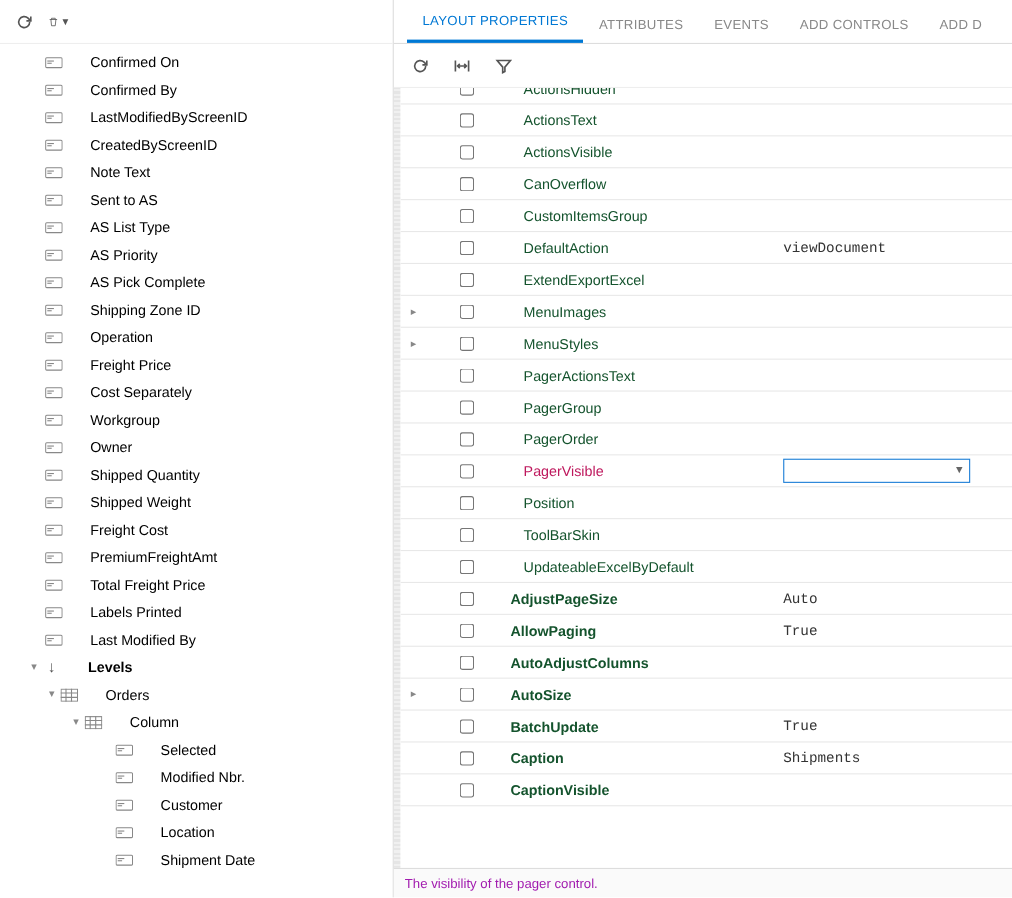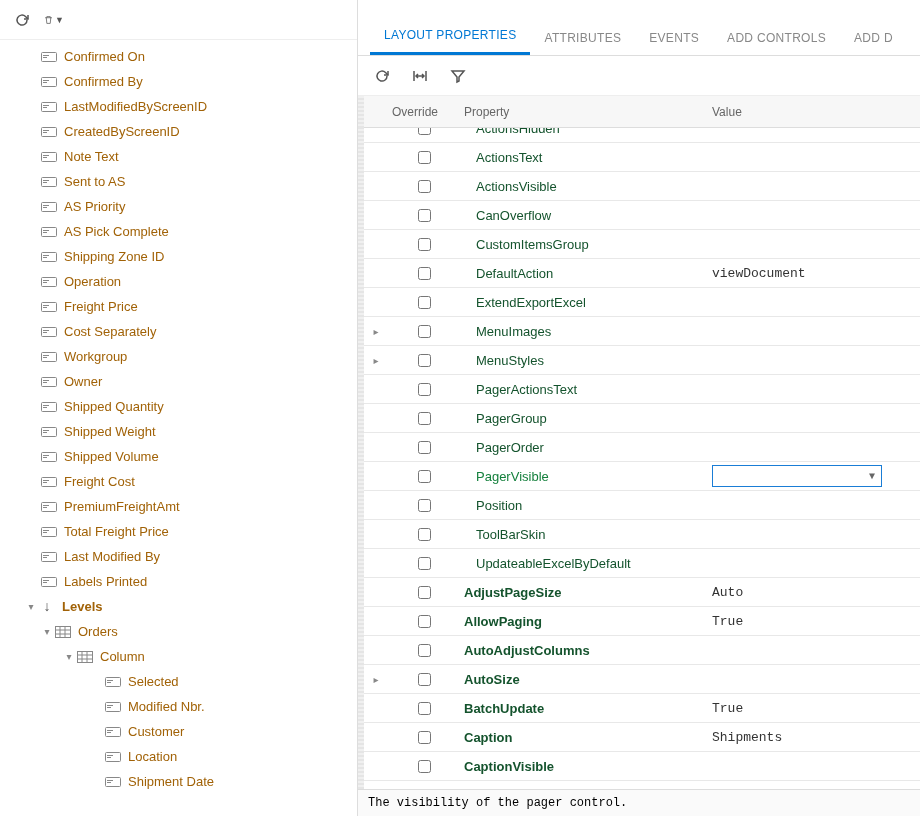--- a/index.html
+++ b/index.html
@@ -8,48 +8,48 @@
     .left-panel { width: 358px; border-right: 1px solid #ddd; display: flex; flex-direction: column; }
     .right-panel { flex: 1; display: flex; flex-direction: column; position: relative; }
     .toolbar { height: 40px; padding: 8px 12px; display: flex; align-items: center; gap: 12px; border-bottom: 1px solid #eee; }
     .icon-btn { width: 20px; height: 20px; cursor: pointer; display: flex; align-items: center; justify-content: center; font-size: 14px; color: #555; }
     .icon-btn svg { width: 16px; height: 16px; }
     .tree { flex: 1; overflow-y: auto; padding: 4px 0; }
     .tree-node { display: flex; align-items: center; padding: 2px 0 2px 12px; line-height: 21px; cursor: default; white-space: nowrap; }
     .tree-node .caret { width: 14px; text-align: center; color: #888; font-size: 10px; }
     .tree-node .node-icon { width: 18px; height: 14px; margin-right: 6px; display: inline-flex; align-items: center; justify-content: center; font-size: 10px; color: #555; }
     .node-icon svg { width: 16px; height: 12px; }
-    .tree-node .node-label { color: #a16207; }
+    .tree-node .node-label { color: #000000; margin-left: 18px; }
     .indent-0 { padding-left: 40px; }
     .indent-1 { padding-left: 24px; }
     .indent-2 { padding-left: 40px; }
     .indent-3 { padding-left: 62px; }
     .indent-5 { padding-left: 104px; }
-    .tabs { display: flex; border-bottom: 1px solid #ddd; padding-left: 12px; height: 56px; align-items: flex-end; }
+    .tabs { display: flex; border-bottom: 1px solid #ddd; padding-left: 12px; height: 40px; align-items: flex-end; }
     .tab { padding: 10px 14px; color: #888; font-size: 12px; letter-spacing: 0.3px; cursor: pointer; white-space: nowrap; }
     .tab.active { color: #0078d4; border-bottom: 3px solid #0078d4; font-weight: 500; }
     .grid-toolbar { height: 40px; display: flex; align-items: center; padding: 0 14px; gap: 18px; border-bottom: 1px solid #eee; }
     .grid { flex: 1; display: flex; flex-direction: column; overflow: hidden; position: relative; }
     .grid-header { display: flex; background: #f7f7f7; border-bottom: 1px solid #ddd; height: 32px; align-items: center; color: #666; font-size: 12px; }
     .col-expand { width: 24px; }
     .col-override { width: 68px; text-align: left; padding-left: 4px; }
     .col-property { width: 248px; padding-left: 8px; }
     .col-value { flex: 1; padding-left: 8px; }
     .grid-body { flex: 1; overflow-y: auto; }
     .grid-row { display: flex; border-bottom: 1px solid #e8e8e8; height: 29px; align-items: center; }
     .grid-row .col-expand { display: flex; align-items: center; justify-content: center; color: #888; font-size: 10px; }
     .grid-row .col-override { display: flex; align-items: center; justify-content: center; }
     .grid-row input[type="checkbox"] { width: 13px; height: 13px; accent-color: #0078d4; }
     .grid-row .col-property { color: #14532d; }
     .grid-row .col-value { color: #333; font-family: Liberation Mono, monospace; }
     .prop-indent-1 { padding-left: 20px; }
     .prop-indent-0 { padding-left: 8px; font-weight: bold; }
-    .active-row .col-property { color: #15803d; }
+    .active-row .col-property { color: #be185d; }
     .value-select { width: 170px; height: 22px; border: 1px solid #1a7dd6; background: #fff; display: flex; align-items: center; justify-content: flex-end; padding-right: 6px; color: #666; font-size: 10px; }
-    .status-bar { border-top: 1px solid #ddd; padding: 6px 10px; color: #000000; font-size: 12px; background: #fafafa; font-family: Liberation Mono, monospace; }
+    .status-bar { border-top: 1px solid #ddd; padding: 6px 10px; color: #a21caf; font-size: 12px; background: #fafafa; }
     .gutter { width: 6px; background: repeating-linear-gradient(0deg, #e5e5e5, #e5e5e5 2px, #f0f0f0 2px, #f0f0f0 4px); }
   </style>
 </head>
 <body>
 
 <div class="container">
   <div class="left-panel">
     <div class="toolbar">
       <span class="icon-btn">
         <svg viewBox="0 0 16 16" fill="none" stroke="#555" stroke-width="1.5">
@@ -126,20 +126,30 @@
           <span class="node-label">Sent to AS</span>
         </div>
         <div class="tree-node indent-0">
           <span class="node-icon">
             <svg viewBox="0 0 16 12">
               <rect x="0.5" y="1.5" width="15" height="9" rx="1" fill="none" stroke="#888" stroke-width="1"></rect>
               <rect x="2" y="4" width="6" height="1" fill="#888"></rect>
               <rect x="2" y="6" width="4" height="1" fill="#888"></rect>
             </svg>
           </span>
+          <span class="node-label">AS List Type</span>
+        </div>
+        <div class="tree-node indent-0">
+          <span class="node-icon">
+            <svg viewBox="0 0 16 12">
+              <rect x="0.5" y="1.5" width="15" height="9" rx="1" fill="none" stroke="#888" stroke-width="1"></rect>
+              <rect x="2" y="4" width="6" height="1" fill="#888"></rect>
+              <rect x="2" y="6" width="4" height="1" fill="#888"></rect>
+            </svg>
+          </span>
           <span class="node-label">AS Priority</span>
         </div>
         <div class="tree-node indent-0">
           <span class="node-icon">
             <svg viewBox="0 0 16 12">
               <rect x="0.5" y="1.5" width="15" height="9" rx="1" fill="none" stroke="#888" stroke-width="1"></rect>
               <rect x="2" y="4" width="6" height="1" fill="#888"></rect>
               <rect x="2" y="6" width="4" height="1" fill="#888"></rect>
             </svg>
           </span>
@@ -226,30 +236,20 @@
           <span class="node-label">Shipped Weight</span>
         </div>
         <div class="tree-node indent-0">
           <span class="node-icon">
             <svg viewBox="0 0 16 12">
               <rect x="0.5" y="1.5" width="15" height="9" rx="1" fill="none" stroke="#888" stroke-width="1"></rect>
               <rect x="2" y="4" width="6" height="1" fill="#888"></rect>
               <rect x="2" y="6" width="4" height="1" fill="#888"></rect>
             </svg>
           </span>
-          <span class="node-label">Shipped Volume</span>
-        </div>
-        <div class="tree-node indent-0">
-          <span class="node-icon">
-            <svg viewBox="0 0 16 12">
-              <rect x="0.5" y="1.5" width="15" height="9" rx="1" fill="none" stroke="#888" stroke-width="1"></rect>
-              <rect x="2" y="4" width="6" height="1" fill="#888"></rect>
-              <rect x="2" y="6" width="4" height="1" fill="#888"></rect>
-            </svg>
-          </span>
           <span class="node-label">Freight Cost</span>
         </div>
         <div class="tree-node indent-0">
           <span class="node-icon">
             <svg viewBox="0 0 16 12">
               <rect x="0.5" y="1.5" width="15" height="9" rx="1" fill="none" stroke="#888" stroke-width="1"></rect>
               <rect x="2" y="4" width="6" height="1" fill="#888"></rect>
               <rect x="2" y="6" width="4" height="1" fill="#888"></rect>
             </svg>
           </span>
@@ -266,31 +266,31 @@
           <span class="node-label">Total Freight Price</span>
         </div>
         <div class="tree-node indent-0">
           <span class="node-icon">
             <svg viewBox="0 0 16 12">
               <rect x="0.5" y="1.5" width="15" height="9" rx="1" fill="none" stroke="#888" stroke-width="1"></rect>
               <rect x="2" y="4" width="6" height="1" fill="#888"></rect>
               <rect x="2" y="6" width="4" height="1" fill="#888"></rect>
             </svg>
           </span>
+          <span class="node-label">Labels Printed</span>
+        </div>
+        <div class="tree-node indent-0">
+          <span class="node-icon">
+            <svg viewBox="0 0 16 12">
+              <rect x="0.5" y="1.5" width="15" height="9" rx="1" fill="none" stroke="#888" stroke-width="1"></rect>
+              <rect x="2" y="4" width="6" height="1" fill="#888"></rect>
+              <rect x="2" y="6" width="4" height="1" fill="#888"></rect>
+            </svg>
+          </span>
           <span class="node-label">Last Modified By</span>
-        </div>
-        <div class="tree-node indent-0">
-          <span class="node-icon">
-            <svg viewBox="0 0 16 12">
-              <rect x="0.5" y="1.5" width="15" height="9" rx="1" fill="none" stroke="#888" stroke-width="1"></rect>
-              <rect x="2" y="4" width="6" height="1" fill="#888"></rect>
-              <rect x="2" y="6" width="4" height="1" fill="#888"></rect>
-            </svg>
-          </span>
-          <span class="node-label">Labels Printed</span>
         </div>
         <div class="tree-node indent-1">
           <span class="caret">▾</span>
           <span class="node-icon" style="font-size:14px;">↓</span>
           <span class="node-label" style="font-weight:bold;">Levels</span>
         </div>
         <div class="tree-node indent-2">
           <span class="caret">▾</span>
           <span class="node-icon">
             <svg viewBox="0 0 16 12">
@@ -389,31 +389,20 @@
             <path d="M2 3v10M14 3v10M4 8h8M6 6l-2 2 2 2M10 6l2 2-2 2"></path>
           </svg>
       </span>
       <span class="icon-btn">
         <svg viewBox="0 0 16 16" fill="none" stroke="#555" stroke-width="1.5">
             <path d="M2 3h12l-5 6v4l-2 1v-5L2 3z"></path>
           </svg>
       </span>
     </div>
     <div class="grid">
-      <div style="display:flex;">
-        <div class="gutter"></div>
-        <div style="flex:1;">
-          <div class="grid-header">
-            <div class="col-expand"></div>
-            <div class="col-override">Override</div>
-            <div class="col-property">Property</div>
-            <div class="col-value">Value</div>
-          </div>
-        </div>
-      </div>
       <div style="display:flex;flex:1;overflow:hidden;">
         <div class="gutter"></div>
         <div class="grid-body" id="grid-body">
             <div class="grid-row" style="margin-top: -14px;">
               <div class="col-expand"></div>
               <div class="col-override">
                 <input type="checkbox" style="">
               </div>
               <div class="col-property prop-indent-1">ActionsHidden</div>
               <div class="col-value"></div>

